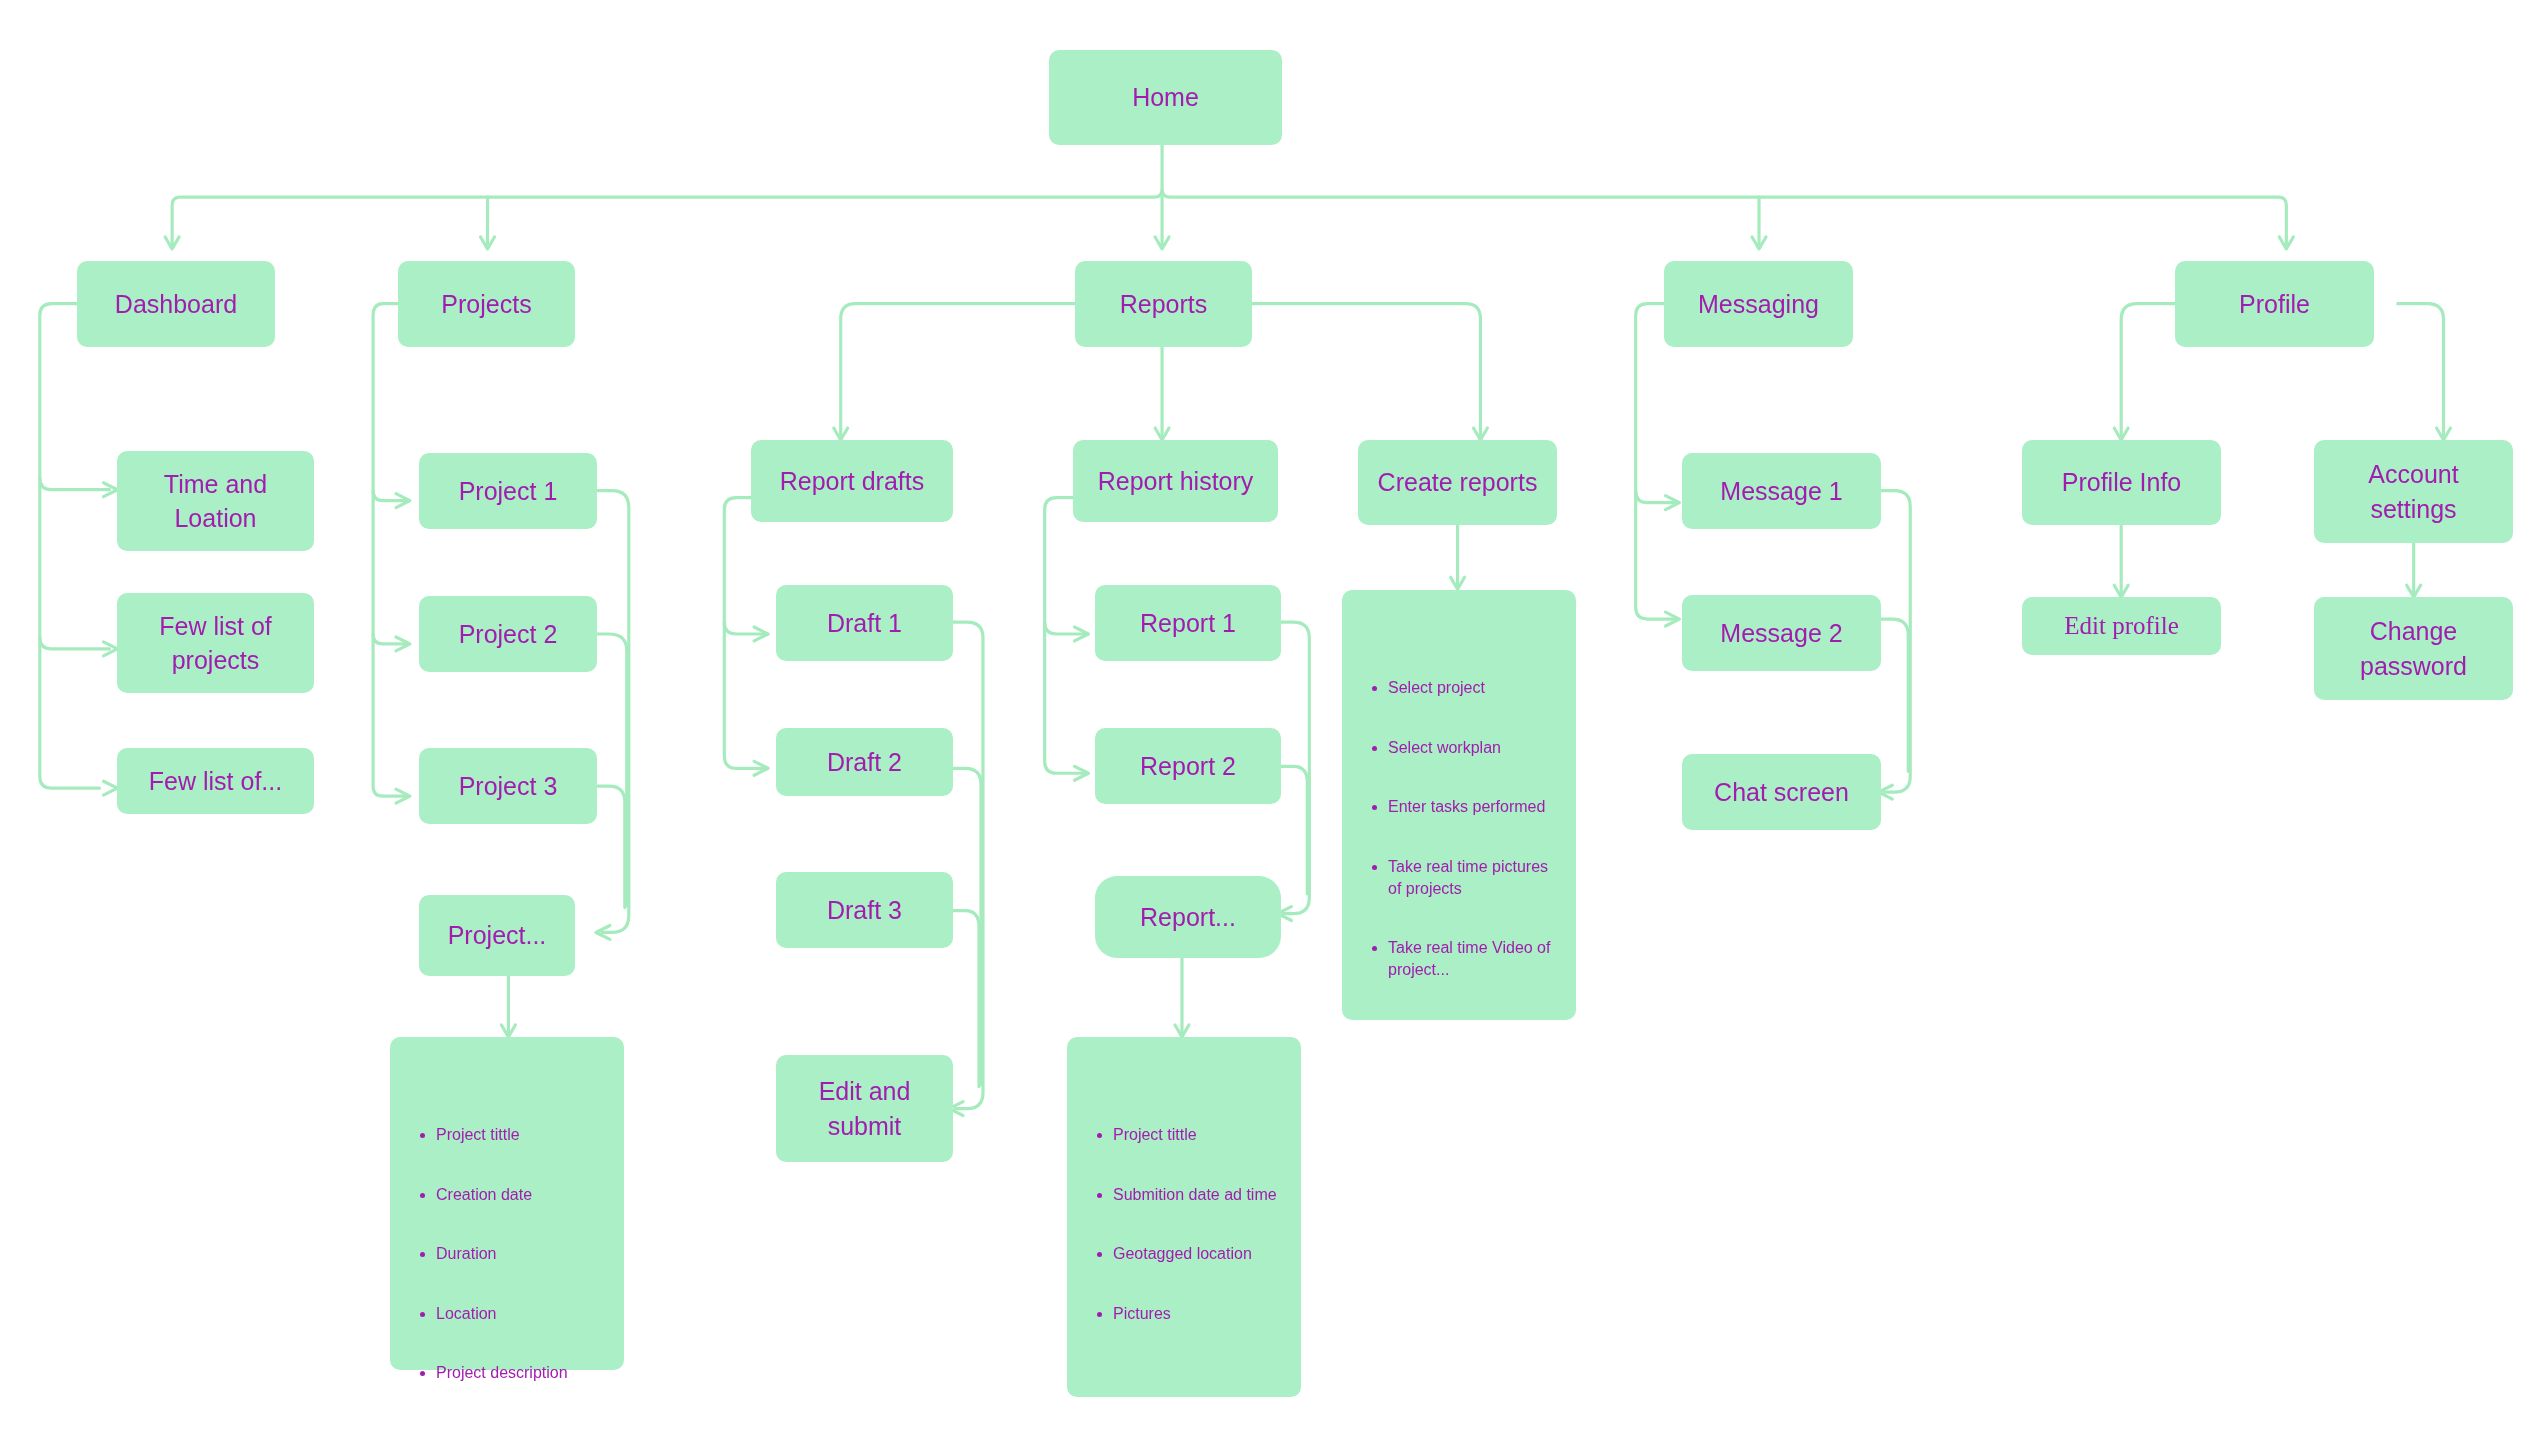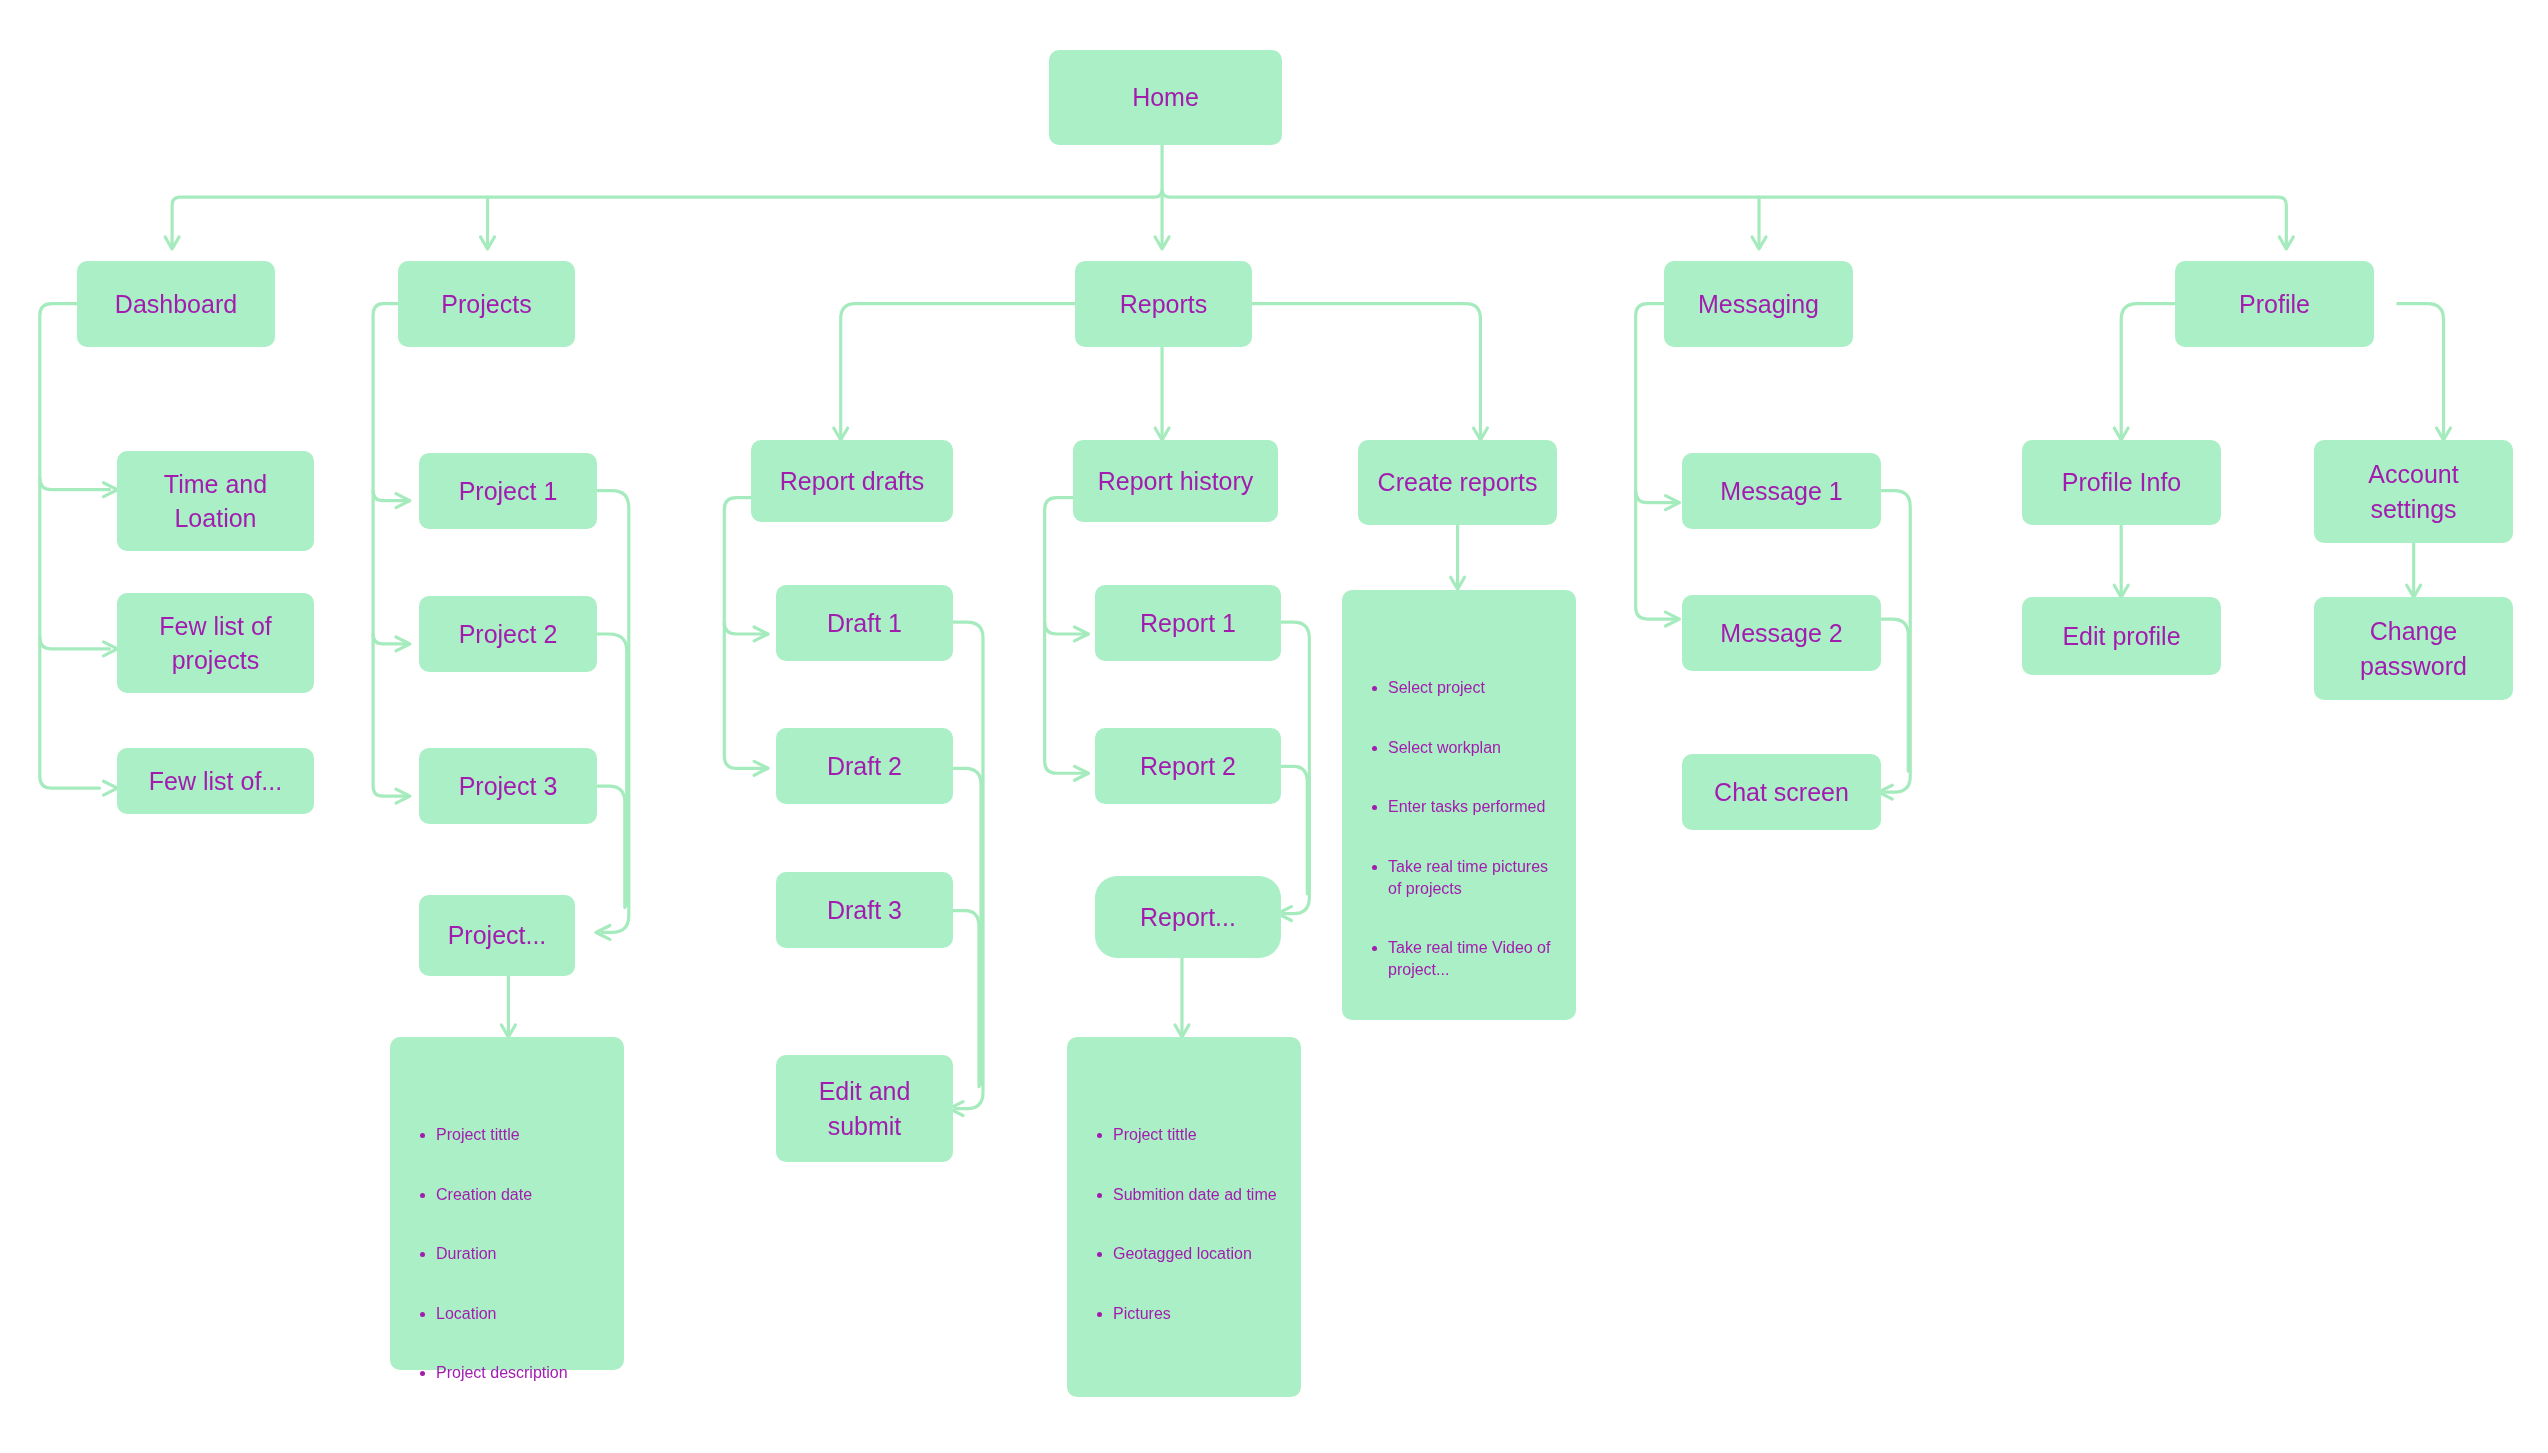--- a/index.html
+++ b/index.html
@@ -202,21 +202,21 @@
     <li>Location</li>
     <li>Project description</li>
     
   </ul>
 </div>
 
 <div class="node-box" style="left:751px; top:440px; width:202px; height:82px;">Report drafts</div>
 
 <div class="node-box" style="left:776px; top:585px; width:177px; height:76px;">Draft 1</div>
 
-<div class="node-box" style="left:776px; top:728px; width:177px; height:76px;">Draft 2</div>
+<div class="node-box" style="left:776px; top:728px; width:177px; height:68px;">Draft 2</div>
 
 <div class="node-box" style="left:776px; top:872px; width:177px; height:76px;">Draft 3</div>
 
 <div class="node-box" style="left:776px; top:1055px; width:177px; height:107px;">Edit and
 submit</div>
 
 <div class="node-box" style="left:1073px; top:440px; width:205px; height:82px;">Report history</div>
 
 <div class="node-box" style="left:1095px; top:585px; width:186px; height:76px;">Report 1</div>
 
@@ -248,20 +248,20 @@
 </div>
 
 <div class="node-box" style="left:1682px; top:453px; width:199px; height:76px;">Message 1</div>
 
 <div class="node-box" style="left:1682px; top:595px; width:199px; height:76px;">Message 2</div>
 
 <div class="node-box" style="left:1682px; top:754px; width:199px; height:76px;">Chat screen</div>
 
 <div class="node-box" style="left:2022px; top:440px; width:199px; height:85px;">Profile Info</div>
 
-<div class="node-box" style="left:2022px; top:597px; width:199px; height:78px;">Edit profile</div>
+<div class="node-box" style="left:2022px; top:597px; width:199px; height:58px;font-family:Liberation Serif, serif;">Edit profile</div>
 
 <div class="node-box" style="left:2314px; top:440px; width:199px; height:103px;">Account
 settings</div>
 
 <div class="node-box" style="left:2314px; top:597px; width:199px; height:103px;">Change
 password</div>
 
 
 </body></html>

